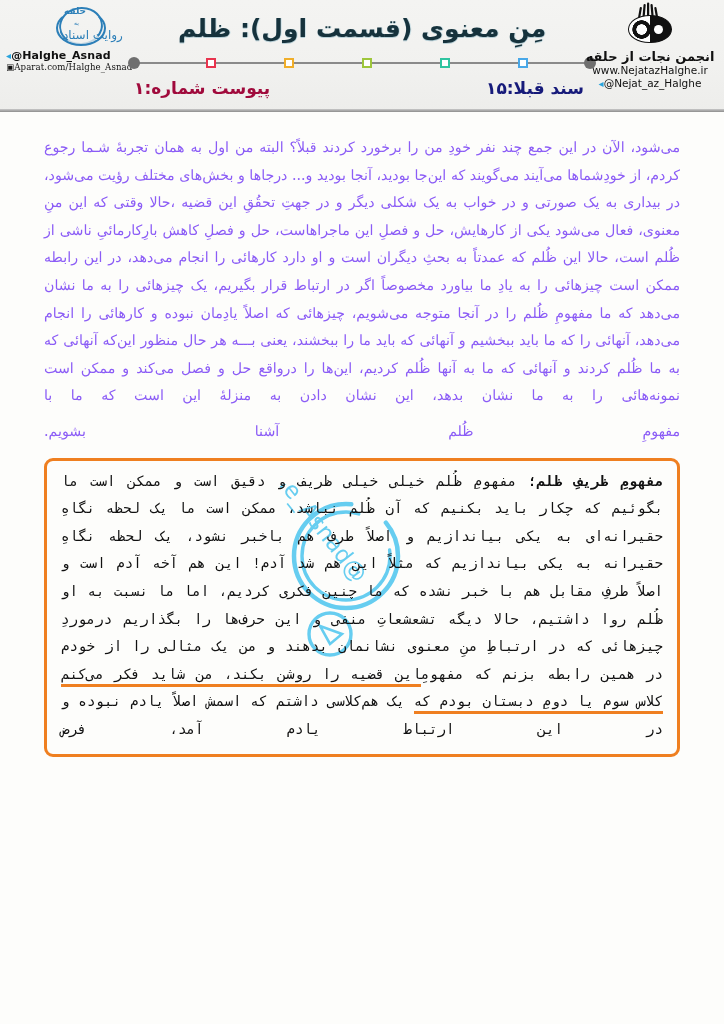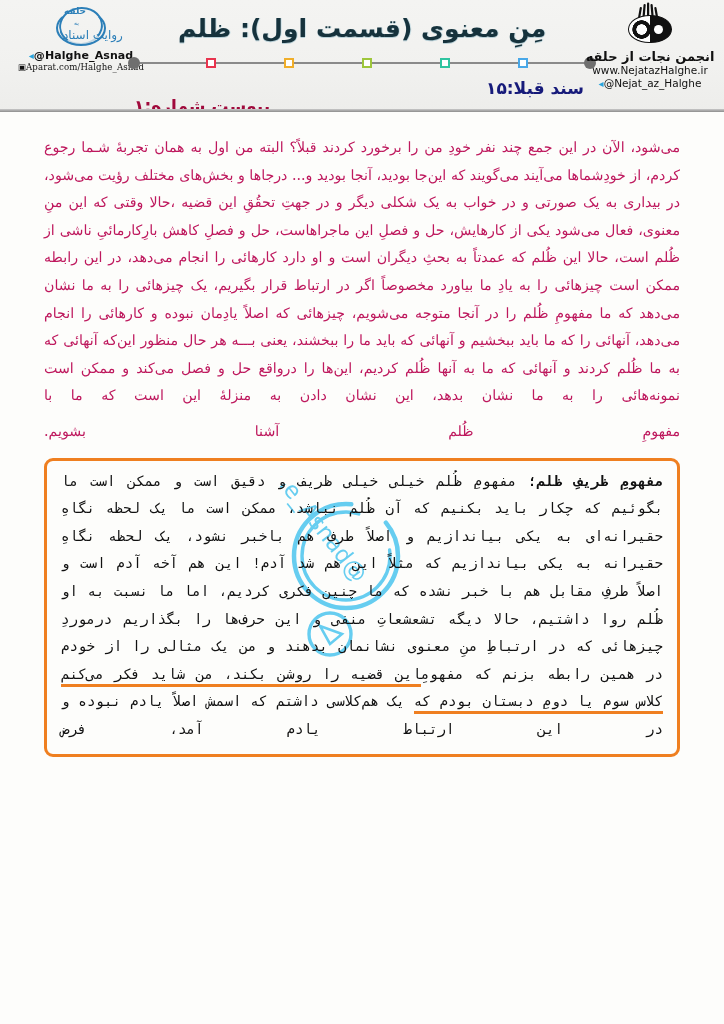--- a/index.html
+++ b/index.html
@@ -30,21 +30,21 @@
     left: 0; right: 0; bottom: 0;
     height: 3px;
     background: linear-gradient(180deg,#c9c9c9,#8d8d8d);
   }
 
   
   .brand-left {
     position: absolute;
     left: 6px; top: 2px;
     width: 150px;
-    text-align: center;
+    text-align: left;
   }
   .logo-halghe {
     width: 62px; height: 46px;
     margin: 2px auto 0;
     position: relative;
   }
   .logo-halghe .ring {
     position: absolute;
     left: 6px; top: 6px;
     width: 50px; height: 36px;
@@ -171,21 +171,21 @@
   .timeline .node i {
     display: block;
     width: 3px; height: 3px;
     margin: 1.4px auto;
     background: #fff;
   }
 
   
   .sub-left {
     position: absolute;
-    left: 134px; top: 96px;
+    left: 134px; top: 78px;
     font-size: 17px; font-weight: bold;
     color: #a00a3c;
     direction: rtl;
   }
   .sub-right {
     position: absolute;
     right: 140px; top: 78px;
     font-size: 17px; font-weight: bold;
     color: #161a7a;
     direction: rtl;
@@ -211,21 +211,21 @@
 
   .body-text {
     position: relative;
     z-index: 5;
     direction: rtl;
     text-align: justify;
     text-align-last: justify;
     font-family: "DejaVu Serif","Liberation Serif", serif;
     font-size: 14.2px;
     line-height: 27.6px;
-    color: #be185d;
+    color: #8b5cf6;
     margin: 0 0 8px 0;
   }
 
   .highlight-box {
     position: relative;
     z-index: 5;
     margin: 12px 0 0 0;
     border: 3px solid #ef7f20;
     border-radius: 9px;
     padding: 8px 14px 10px 14px;

